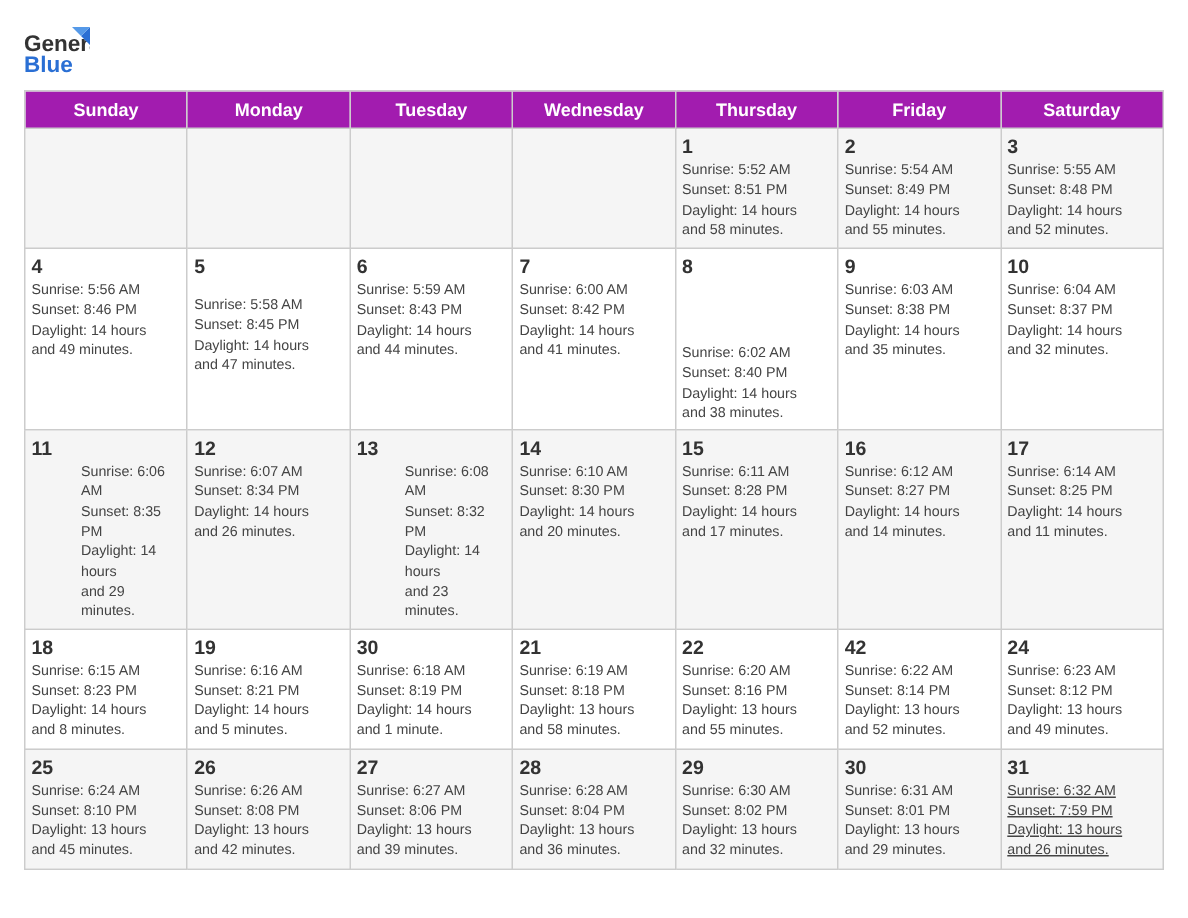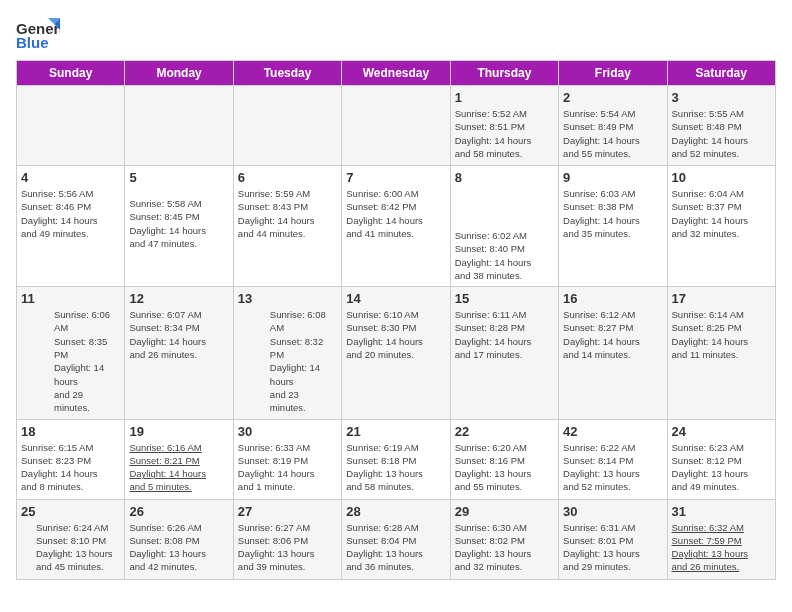--- a/index.html
+++ b/index.html
@@ -236,28 +236,28 @@
       <tr>
         <td>
           <span class="day-number">18</span>
           <div class="day-info" style="white-space: pre-line;">Sunrise: 6:15 AM
 Sunset: 8:23 PM
 Daylight: 14 hours
 and 8 minutes.</div>
         </td>
         <td>
           <span class="day-number">19</span>
-          <div class="day-info" style="white-space: pre-line; text-decoration: underline;">Sunrise: 6:16 AM
+          <div class="day-info" style="white-space: pre-line;">Sunrise: 6:16 AM
 Sunset: 8:21 PM
 Daylight: 14 hours
 and 5 minutes.</div>
         </td>
         <td>
           <span class="day-number">30</span>
-          <div class="day-info" style="white-space: pre-line;">Sunrise: 6:33 AM
+          <div class="day-info" style="white-space: pre-line;">Sunrise: 6:18 AM
 Sunset: 8:19 PM
 Daylight: 14 hours
 and 1 minute.</div>
         </td>
         <td>
           <span class="day-number">21</span>
           <div class="day-info" style="white-space: pre-line;">Sunrise: 6:19 AM
 Sunset: 8:18 PM
 Daylight: 13 hours
 and 58 minutes.</div>
@@ -280,21 +280,21 @@
           <span class="day-number">24</span>
           <div class="day-info" style="white-space: pre-line;">Sunrise: 6:23 AM
 Sunset: 8:12 PM
 Daylight: 13 hours
 and 49 minutes.</div>
         </td>
       </tr>
       <tr>
         <td class="shaded">
           <span class="day-number">25</span>
-          <div class="day-info" style="white-space: pre-line; margin-left: 15px;">Sunrise: 6:24 AM
+          <div class="day-info" style="white-space: pre-line;">Sunrise: 6:24 AM
 Sunset: 8:10 PM
 Daylight: 13 hours
 and 45 minutes.</div>
         </td>
         <td class="shaded">
           <span class="day-number">26</span>
           <div class="day-info" style="white-space: pre-line;">Sunrise: 6:26 AM
 Sunset: 8:08 PM
 Daylight: 13 hours
 and 42 minutes.</div>

